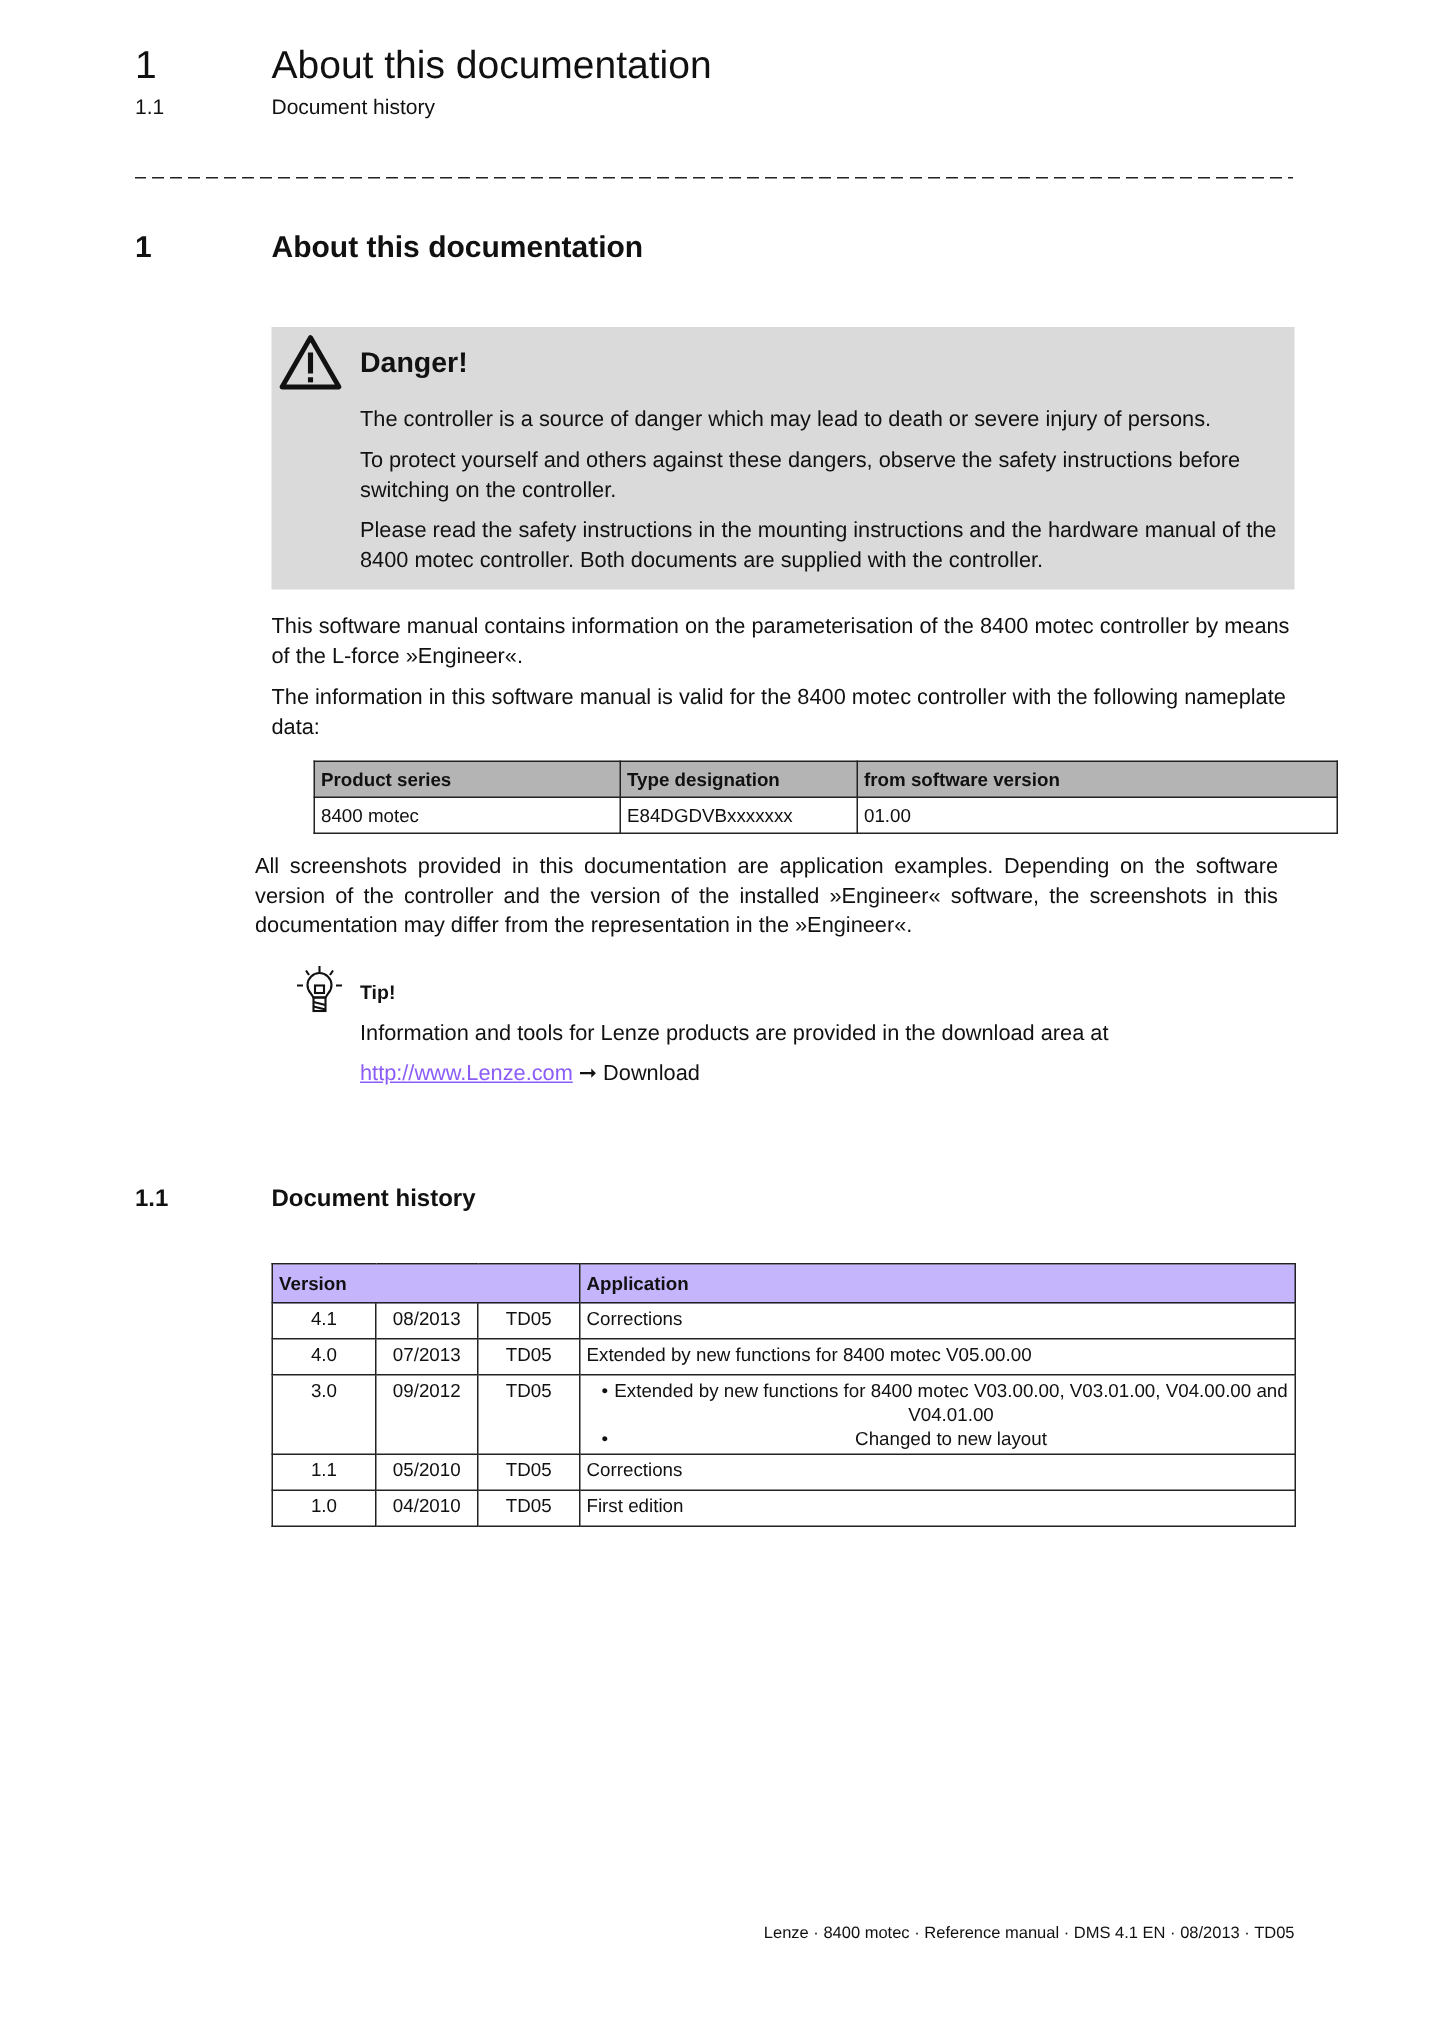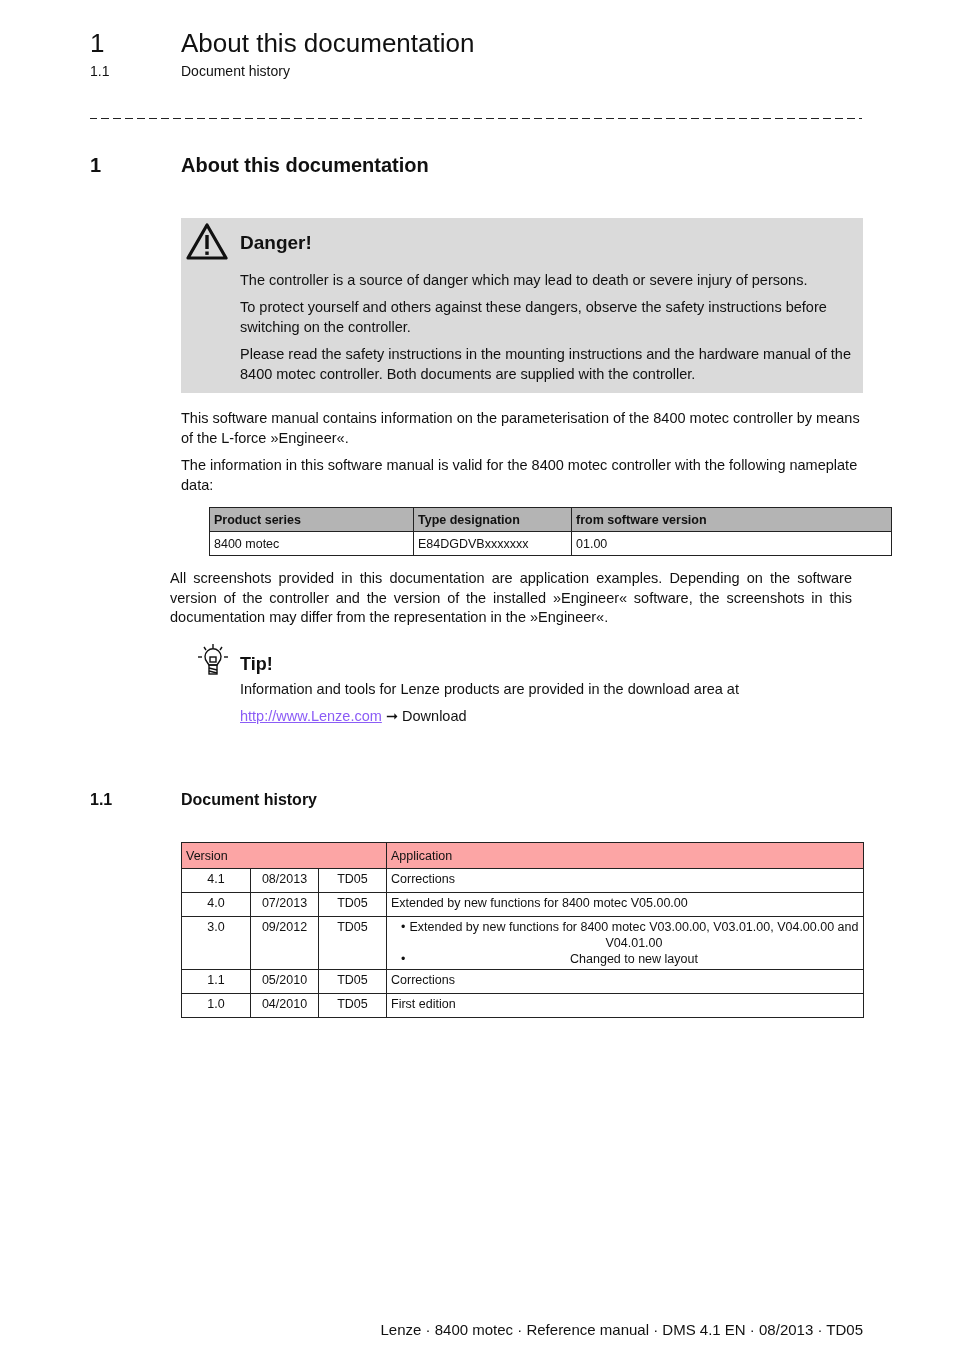--- a/index.html
+++ b/index.html
@@ -21,36 +21,36 @@
   .danger-p2 { left: 240px; top: 298px; width: 615px; }
   .danger-p3 { left: 240px; top: 345px; width: 615px; }
   .body-p1 { left: 181px; top: 409px; width: 682px; }
   .body-p2 { left: 181px; top: 456px; width: 682px; }
   .body-p3 { left: 170px; top: 569px; width: 682px; text-align: justify; }
   table { border-collapse: collapse; font-size: 12.5px; }
   .nameplate { left: 181px; top: 507px; width: 683px; margin-left: 28px; }
   .nameplate th, .nameplate td { border: 1px solid #222; text-align: left; padding: 0 4px; height: 23px; }
   .nameplate th { background: #b4b4b4; font-weight: bold; }
   .tip-icon { left: 196px; top: 643px; width: 34px; height: 34px; }
-  .tip-title { left: 240px; top: 654px; font-size: 18px; font-weight: bold; }
+  .tip-title { left: 240px; top: 654px; font-size: 13px; font-weight: bold; }
   .tip-p { left: 240px; top: 680px; }
   .tip-link-line { left: 240px; top: 707px; }
   .link { color: #8b5cf6; text-decoration: underline; }
   .h2-num { left: 90px; top: 791px; font-size: 16px; font-weight: bold; }
   .h2-title { left: 181px; top: 791px; font-size: 16px; font-weight: bold; }
   .history { left: 181px; top: 842px; width: 683px; }
   .history th, .history td { border: 1px solid #222; padding: 2px 4px; vertical-align: top; line-height: 16px; }
-  .history th { background: #fca5a5; font-weight: normal; text-align: left; height: 21px; vertical-align: middle; }
+  .history th { background: #c4b5fd; font-weight: bold; text-align: left; height: 21px; vertical-align: middle; }
   .history td.c { text-align: center; }
   .history td { height: 19px; }
   .bullets { margin: 0; padding: 0 0 0 10px; list-style: none; }
   .bullets li { position: relative; padding-left: 8px; text-align: center; }
   .bullets li::before { content: "•"; position: absolute; left: 0; }
   .footer-num { left: 90px; top: 1349px; font-size: 15px; }
-  .footer-text { right: 91px; top: 1321px; font-size: 15px; }
+  .footer-text { right: 91px; top: 1283px; font-size: 11px; }
 </style>
 </head>
 <body>
 
 <div class="abs hdr-num">1</div>
 <div class="abs hdr-title">About this documentation</div>
 <div class="abs hdr-subnum">1.1</div>
 <div class="abs hdr-sub">Document history</div>
 <div class="abs dashline"></div>
 

